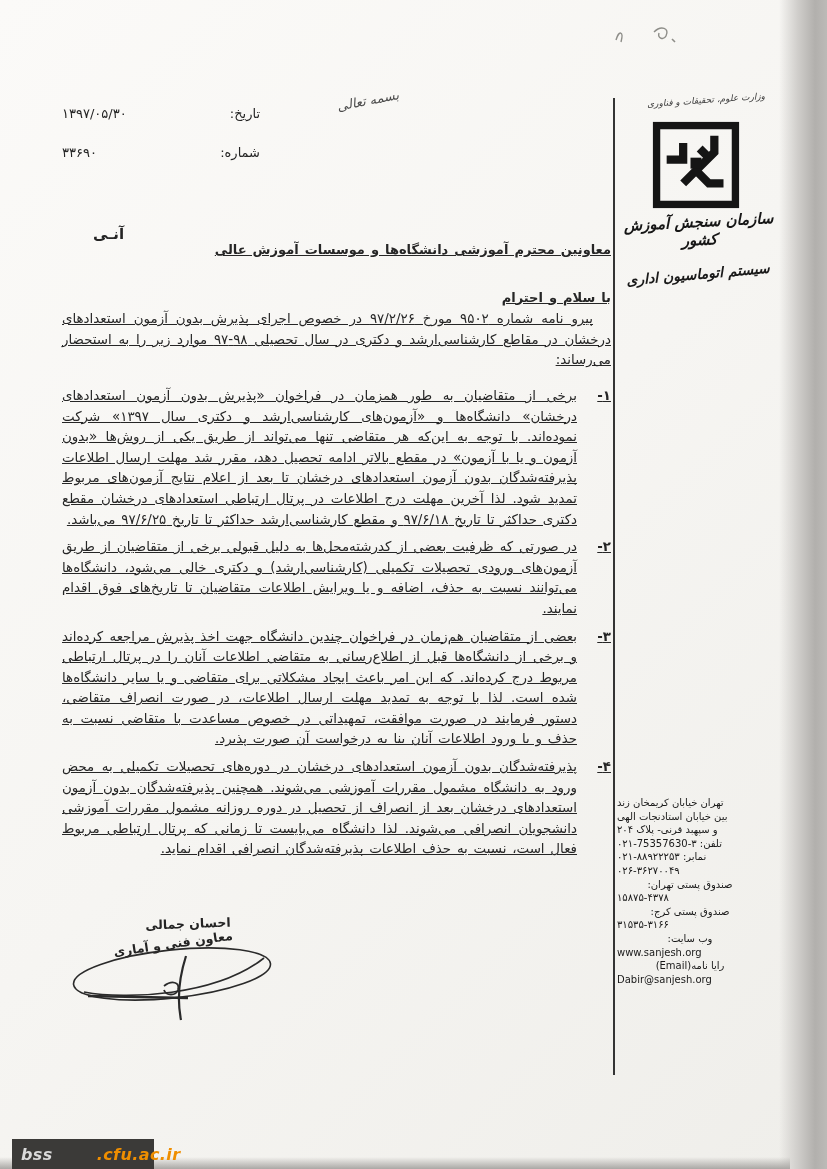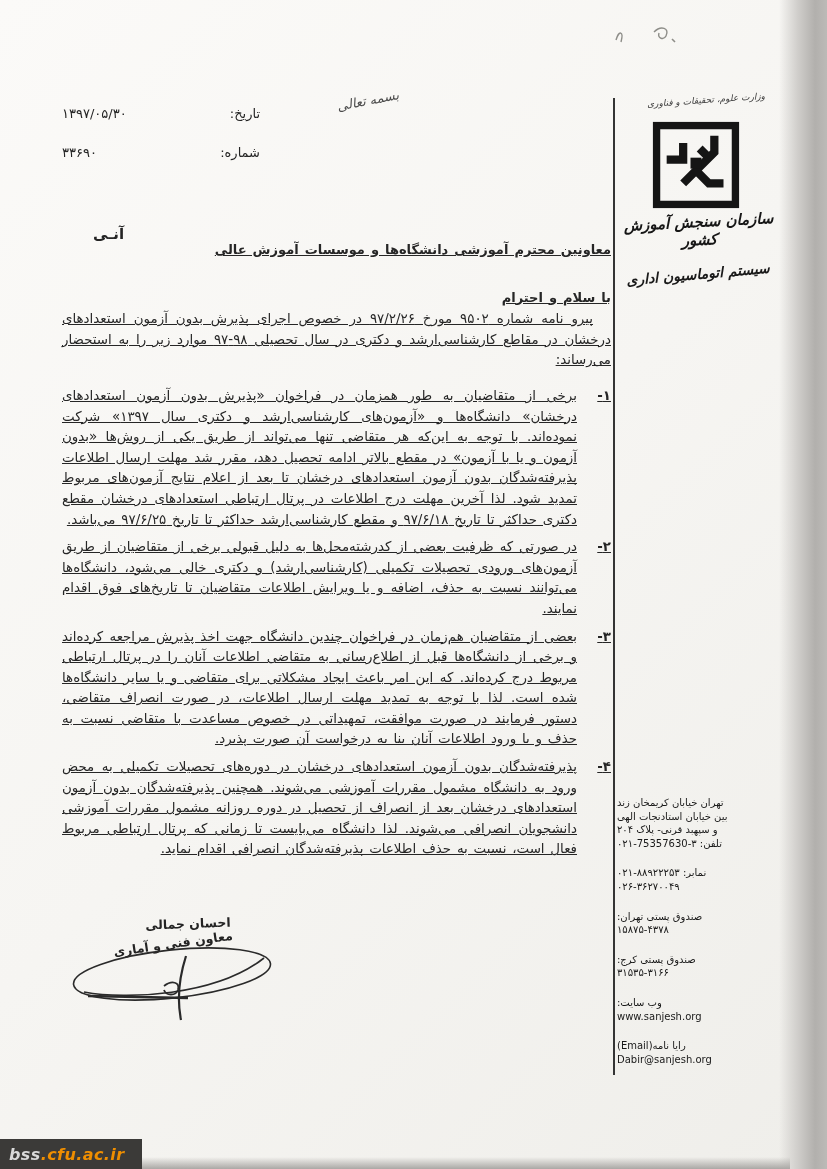--- a/index.html
+++ b/index.html
@@ -26,23 +26,23 @@
   .ministry{position:absolute;left:636px;top:95px;width:140px;text-align:center;
     font-size:9px;font-style:italic;color:#3d3d3d;transform:rotate(-4deg);}
   .logo{position:absolute;left:652px;top:121px;width:88px;height:88px;}
   .orgname{position:absolute;left:616px;top:213px;width:166px;text-align:center;
     font-size:15px;font-weight:bold;font-style:italic;transform:rotate(-3deg);color:#161616;}
   .automation{position:absolute;left:622px;top:266px;width:152px;text-align:center;
     font-size:14px;font-weight:bold;font-style:italic;transform:rotate(-5deg);color:#1a1a1a;}
   .contact{position:absolute;left:617px;top:796px;width:162px;direction:rtl;
     font-size:10px;line-height:13.6px;color:#181818;}
   .contact .c-r{text-align:left;}
-  .contact .c-c{text-align:left;padding-right:16px;}
+  .contact .c-c{text-align:center;padding-right:16px;}
   .contact .c-l{direction:ltr;text-align:left;font-weight:normal;}
-  .contact .sp{margin-top:16px;}
+  .contact .sp{margin-top:0;}
 
   
   .main{position:absolute;left:62px;top:240px;width:549px;direction:rtl;
     font-size:13.4px;line-height:20.6px;text-align:justify;color:#262626;word-spacing:1.5px;text-decoration:underline;}
   .addressee{font-weight:bold;font-size:13px;text-align:right;margin-bottom:27px;}
   .salutation{font-weight:bold;font-size:13px;text-align:right;margin-bottom:1px;}
   .intro{text-indent:18px;margin-bottom:15px;}
   .item{display:flex;margin-bottom:7px;}
   .item-num{flex:0 0 34px;font-weight:bold;}
   .item-txt{flex:1;}
@@ -50,25 +50,25 @@
 
   
   .sig-name{position:absolute;left:128px;top:916px;width:120px;text-align:center;
     font-size:12.5px;font-weight:bold;transform:rotate(-2deg);}
   .sig-title{position:absolute;left:88px;top:936px;width:170px;text-align:center;
     font-size:12.5px;font-weight:bold;transform:rotate(-8deg);}
   .sig-scribble{position:absolute;left:66px;top:938px;}
   .pen-marks{position:absolute;left:606px;top:18px;}
 
   
-  .watermark{position:absolute;left:0;top:1139px;width:142px;height:30px;background:#3b3a38;
+  .watermark{position:absolute;left:12px;top:1139px;width:142px;height:30px;background:#3b3a38;
     display:flex;align-items:center;padding-left:9px;box-sizing:border-box;
     font-style:italic;font-weight:bold;font-size:16px;letter-spacing:.4px;}
   .wm-prefix{color:#d9d9d9;}
-  .wm-suffix{color:#ef8e00;}
+  .wm-suffix{color:#ef8e00;margin-left:44px;}
 </style>
 </head>
 <body>
 
 <div class="stage">
 
   <div class="scan-edge-right"></div>
   <div class="scan-edge-bottom"></div>
   <div class="divider-line"></div>
 

